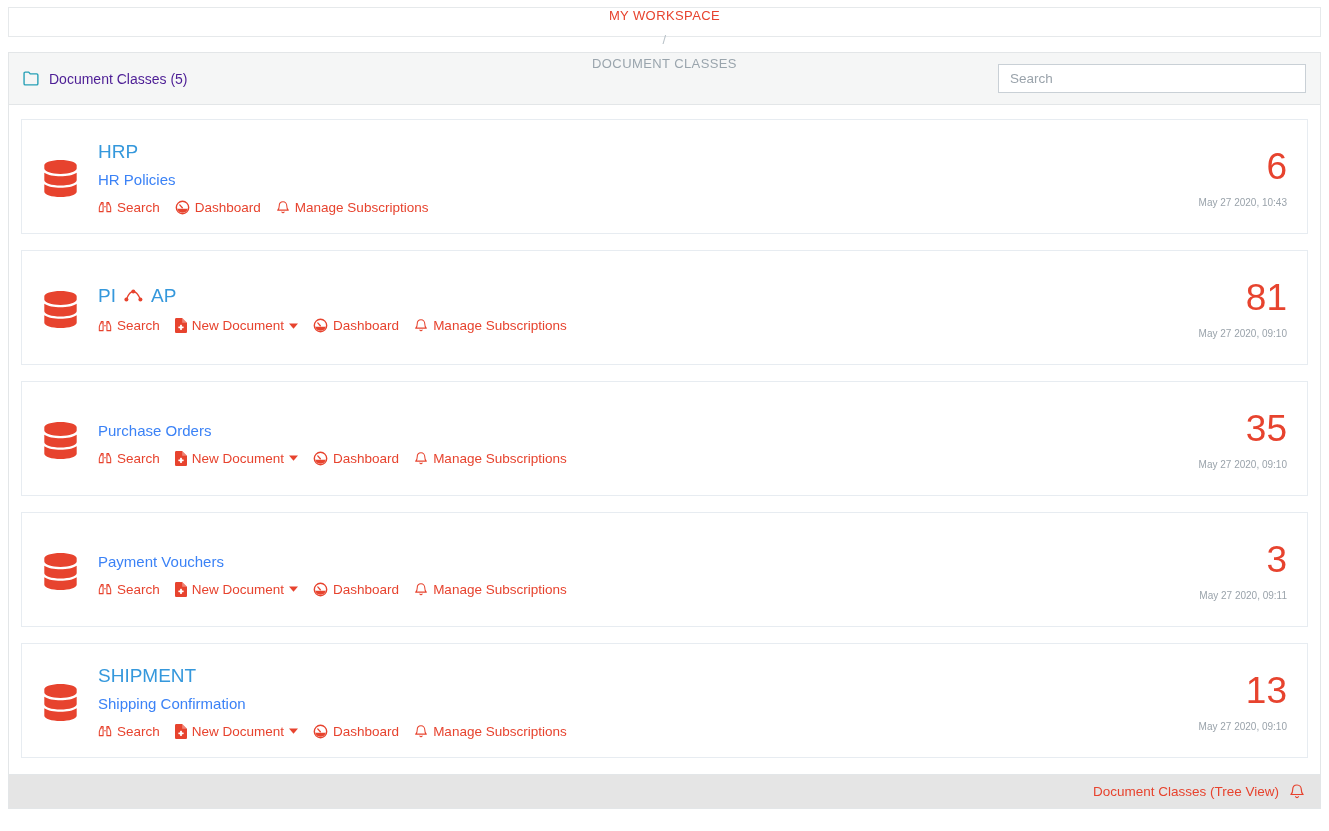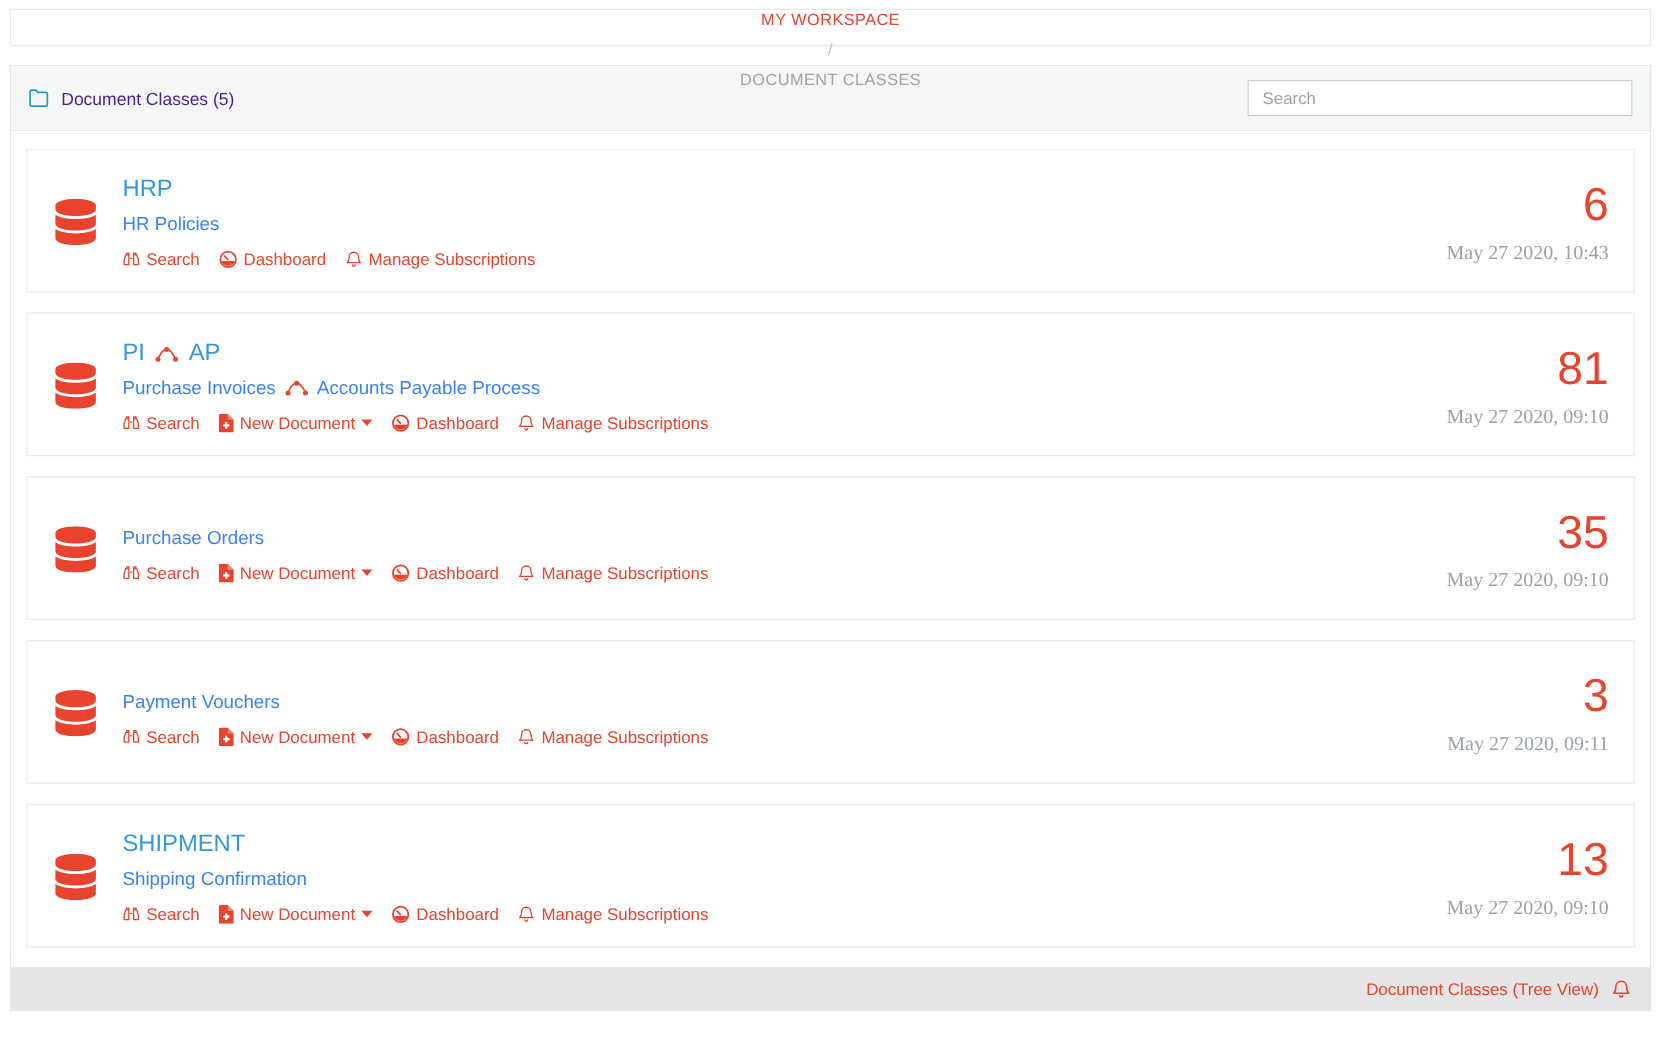--- a/index.html
+++ b/index.html
@@ -54,21 +54,21 @@
   .action {
     display:inline-flex; align-items:center; gap:5px;
     color:#e7432e; font-size:13.5px; cursor:pointer; white-space:nowrap;
   }
   .ic { display:inline-flex; align-items:center; }
   .card-right {
     margin-left:auto; display:flex; flex-direction:column; align-items:flex-end;
     padding-right:2px;
   }
   .card-count { font-size:37px; color:#e7432e; line-height:1; }
-  .card-date { margin-top:auto; font-size:16px; color:#9aa3ab; padding-top:12px;font-family:Liberation Serif, serif; }
+  .card-date { margin-top:auto; font-size:10px; color:#9aa3ab; padding-top:12px; }
 
   
   .panel-foot {
     background:#e5e5e5; border-top:1px solid #e3e6e8; height:34px;
     display:flex; align-items:center; justify-content:flex-end; gap:10px; padding:0 15px;
   }
   .foot-link { color:#e7432e; font-size:13.5px; cursor:pointer; }
 </style>
 </head>
 <body>
@@ -153,32 +153,20 @@
             <span class="ic">
               <svg width="19" height="13" viewBox="0 0 19 13">
                 <path d="M2.4 10.2C4.8 4.3 6.9 2.5 9.3 2.5c2.5 0 4.7 2.5 7 7.5" fill="none" stroke="#e7432e" stroke-width="1.3"></path>
                 <circle cx="2.4" cy="10.4" r="2" fill="#e7432e"></circle>
                 <circle cx="9.3" cy="2.5" r="2" fill="#e7432e"></circle>
                 <circle cx="16.4" cy="10.4" r="2" fill="#e7432e"></circle>
               </svg>
             </span>
             <span>AP</span>
           </div>
-      <div class="card-sub">
-            <span>Purchase Invoices</span>
-            <span class="ic">
-              <svg width="19" height="13" viewBox="0 0 19 13">
-                <path d="M2.4 10.2C4.8 4.3 6.9 2.5 9.3 2.5c2.5 0 4.7 2.5 7 7.5" fill="none" stroke="#e7432e" stroke-width="1.3"></path>
-                <circle cx="2.4" cy="10.4" r="2" fill="#e7432e"></circle>
-                <circle cx="9.3" cy="2.5" r="2" fill="#e7432e"></circle>
-                <circle cx="16.4" cy="10.4" r="2" fill="#e7432e"></circle>
-              </svg>
-            </span>
-            <span>Accounts Payable Process</span>
-          </div>
       <div class="card-actions">
             <span class="action">
               <span class="ic">
                 <svg width="14" height="14" viewBox="0 0 16 16" fill="none" stroke="#e7432e" stroke-width="1.2" stroke-linejoin="round">
                   <path d="M3.7 4.5V2.9h2.1v1.6"></path>
                   <path d="M10.2 4.5V2.9h2.1v1.6"></path>
                   <path d="M7 7.6h2"></path>
                   <path d="M1.5 13.3V8.8l1.5-4.3h2.8v8.8z"></path>
                   <path d="M14.5 13.3V8.8l-1.5-4.3h-2.8v8.8z"></path>
                 </svg>

